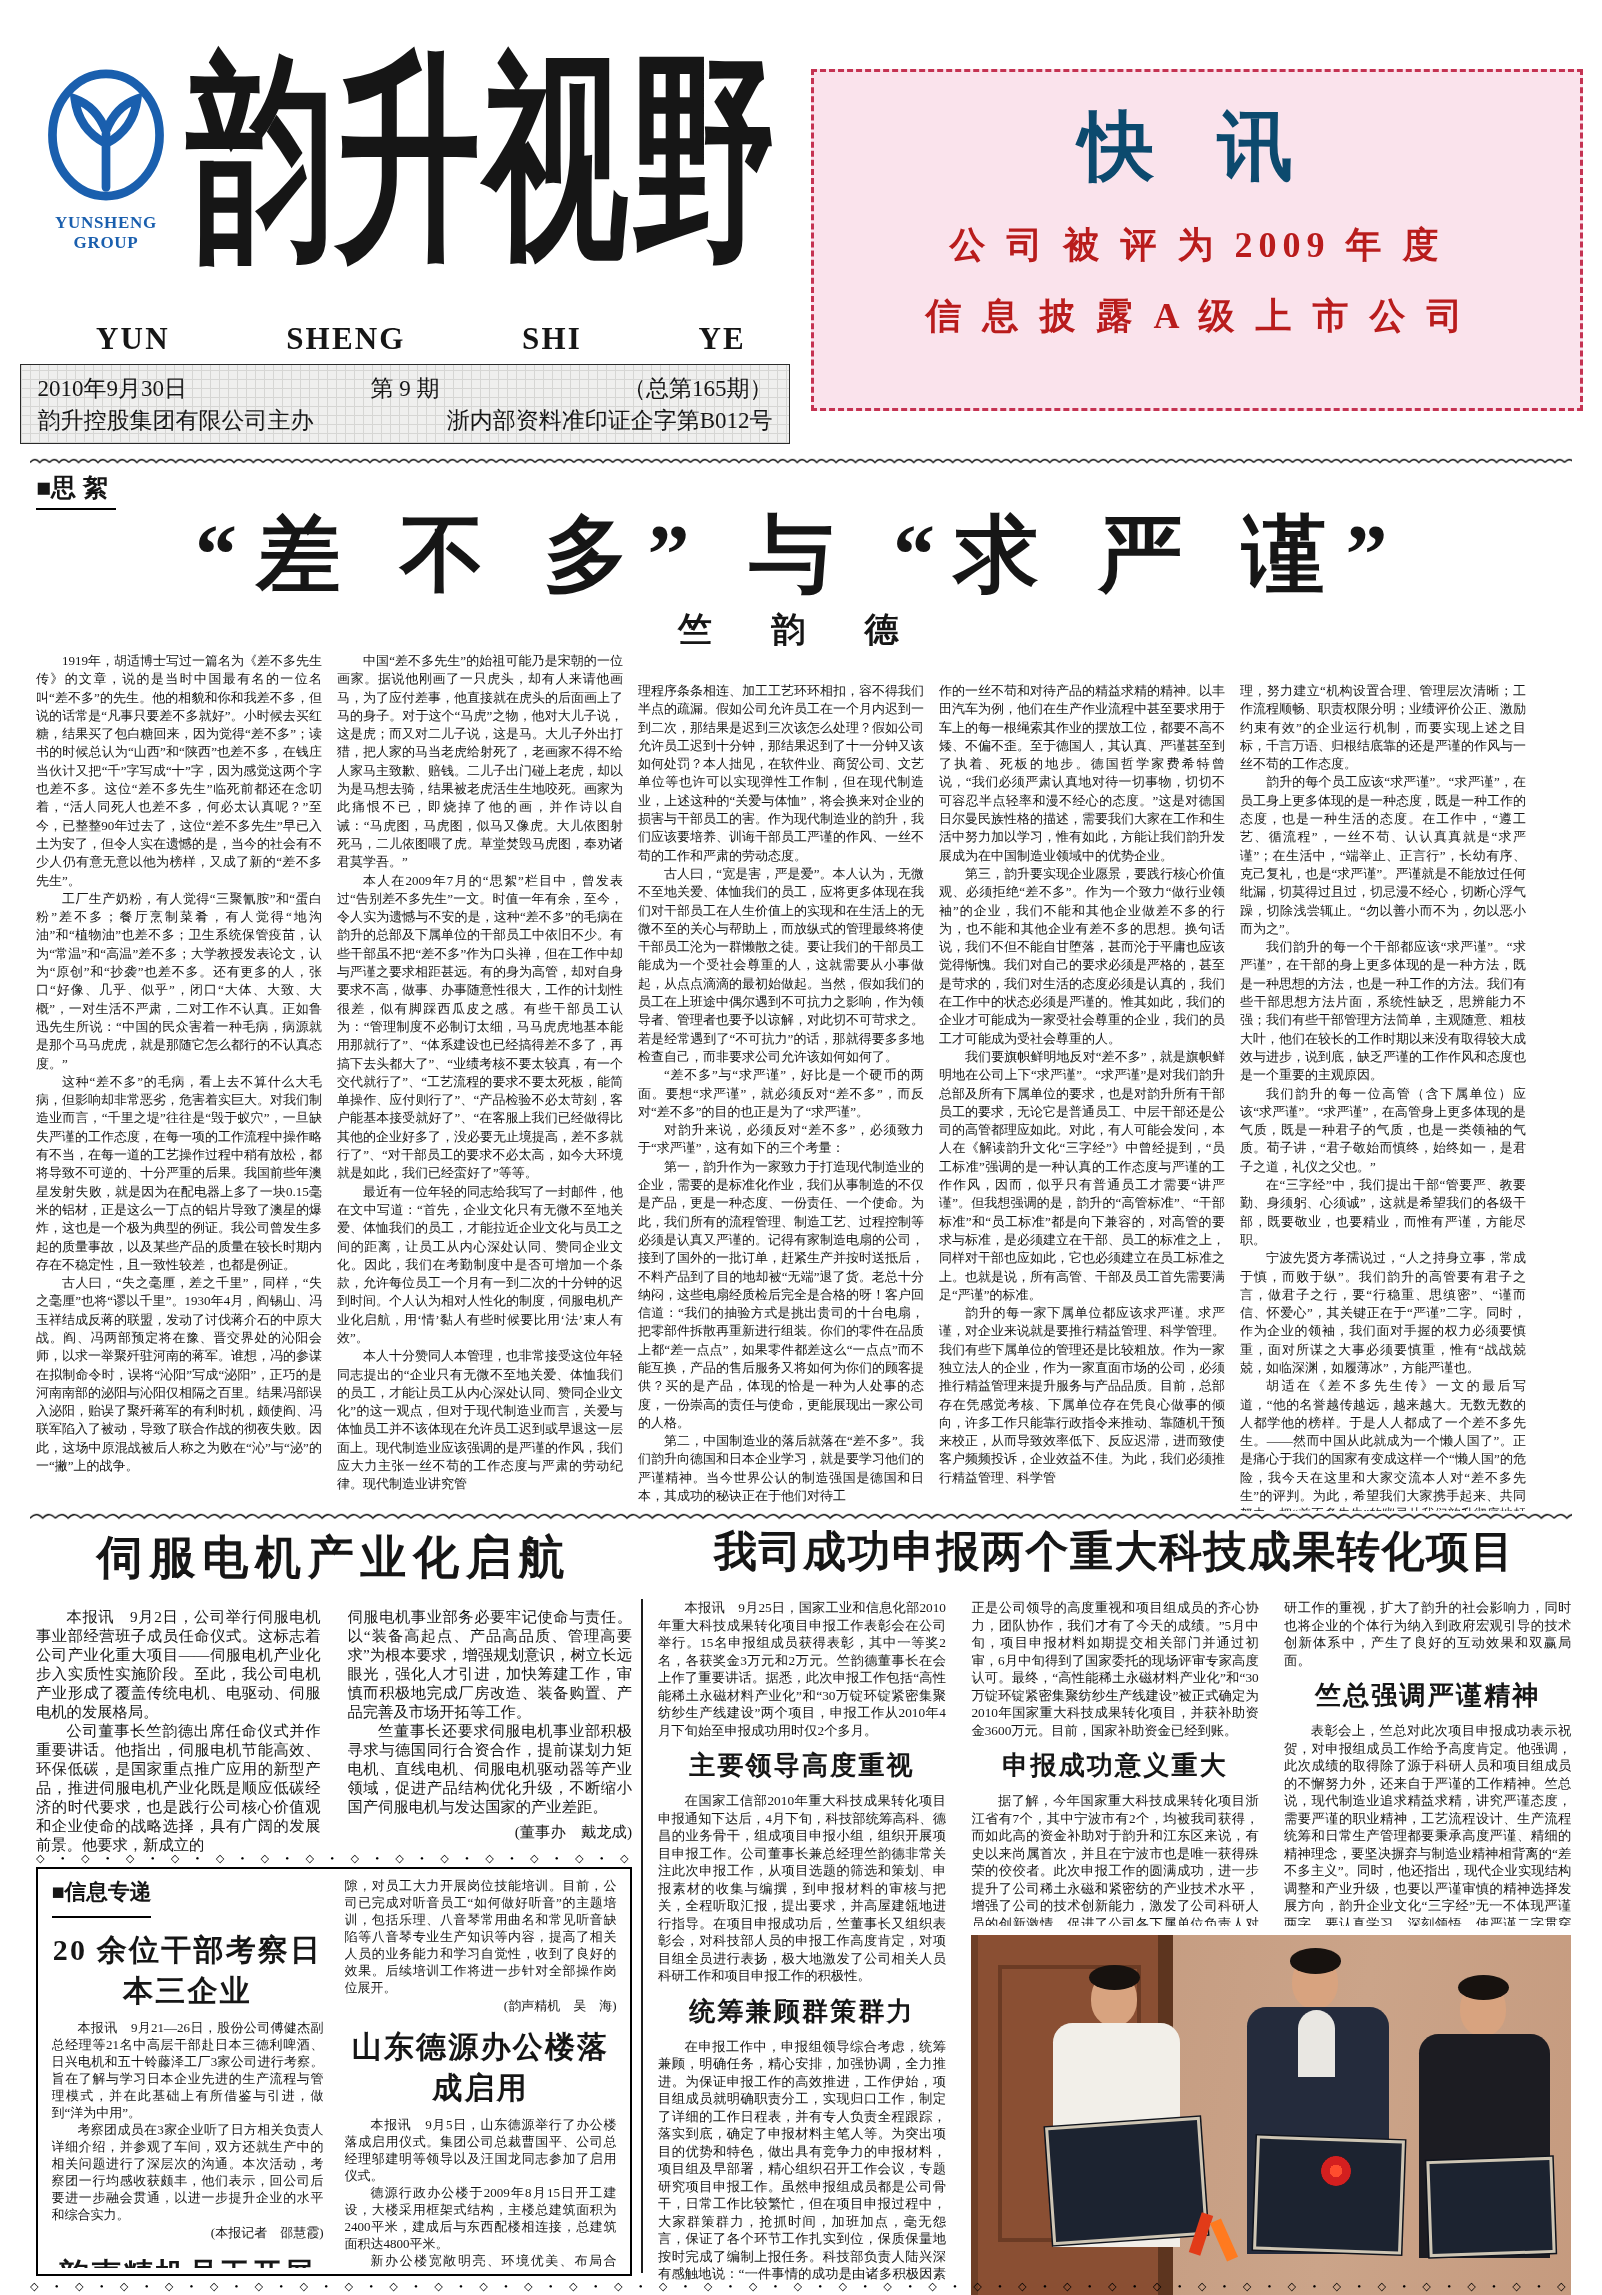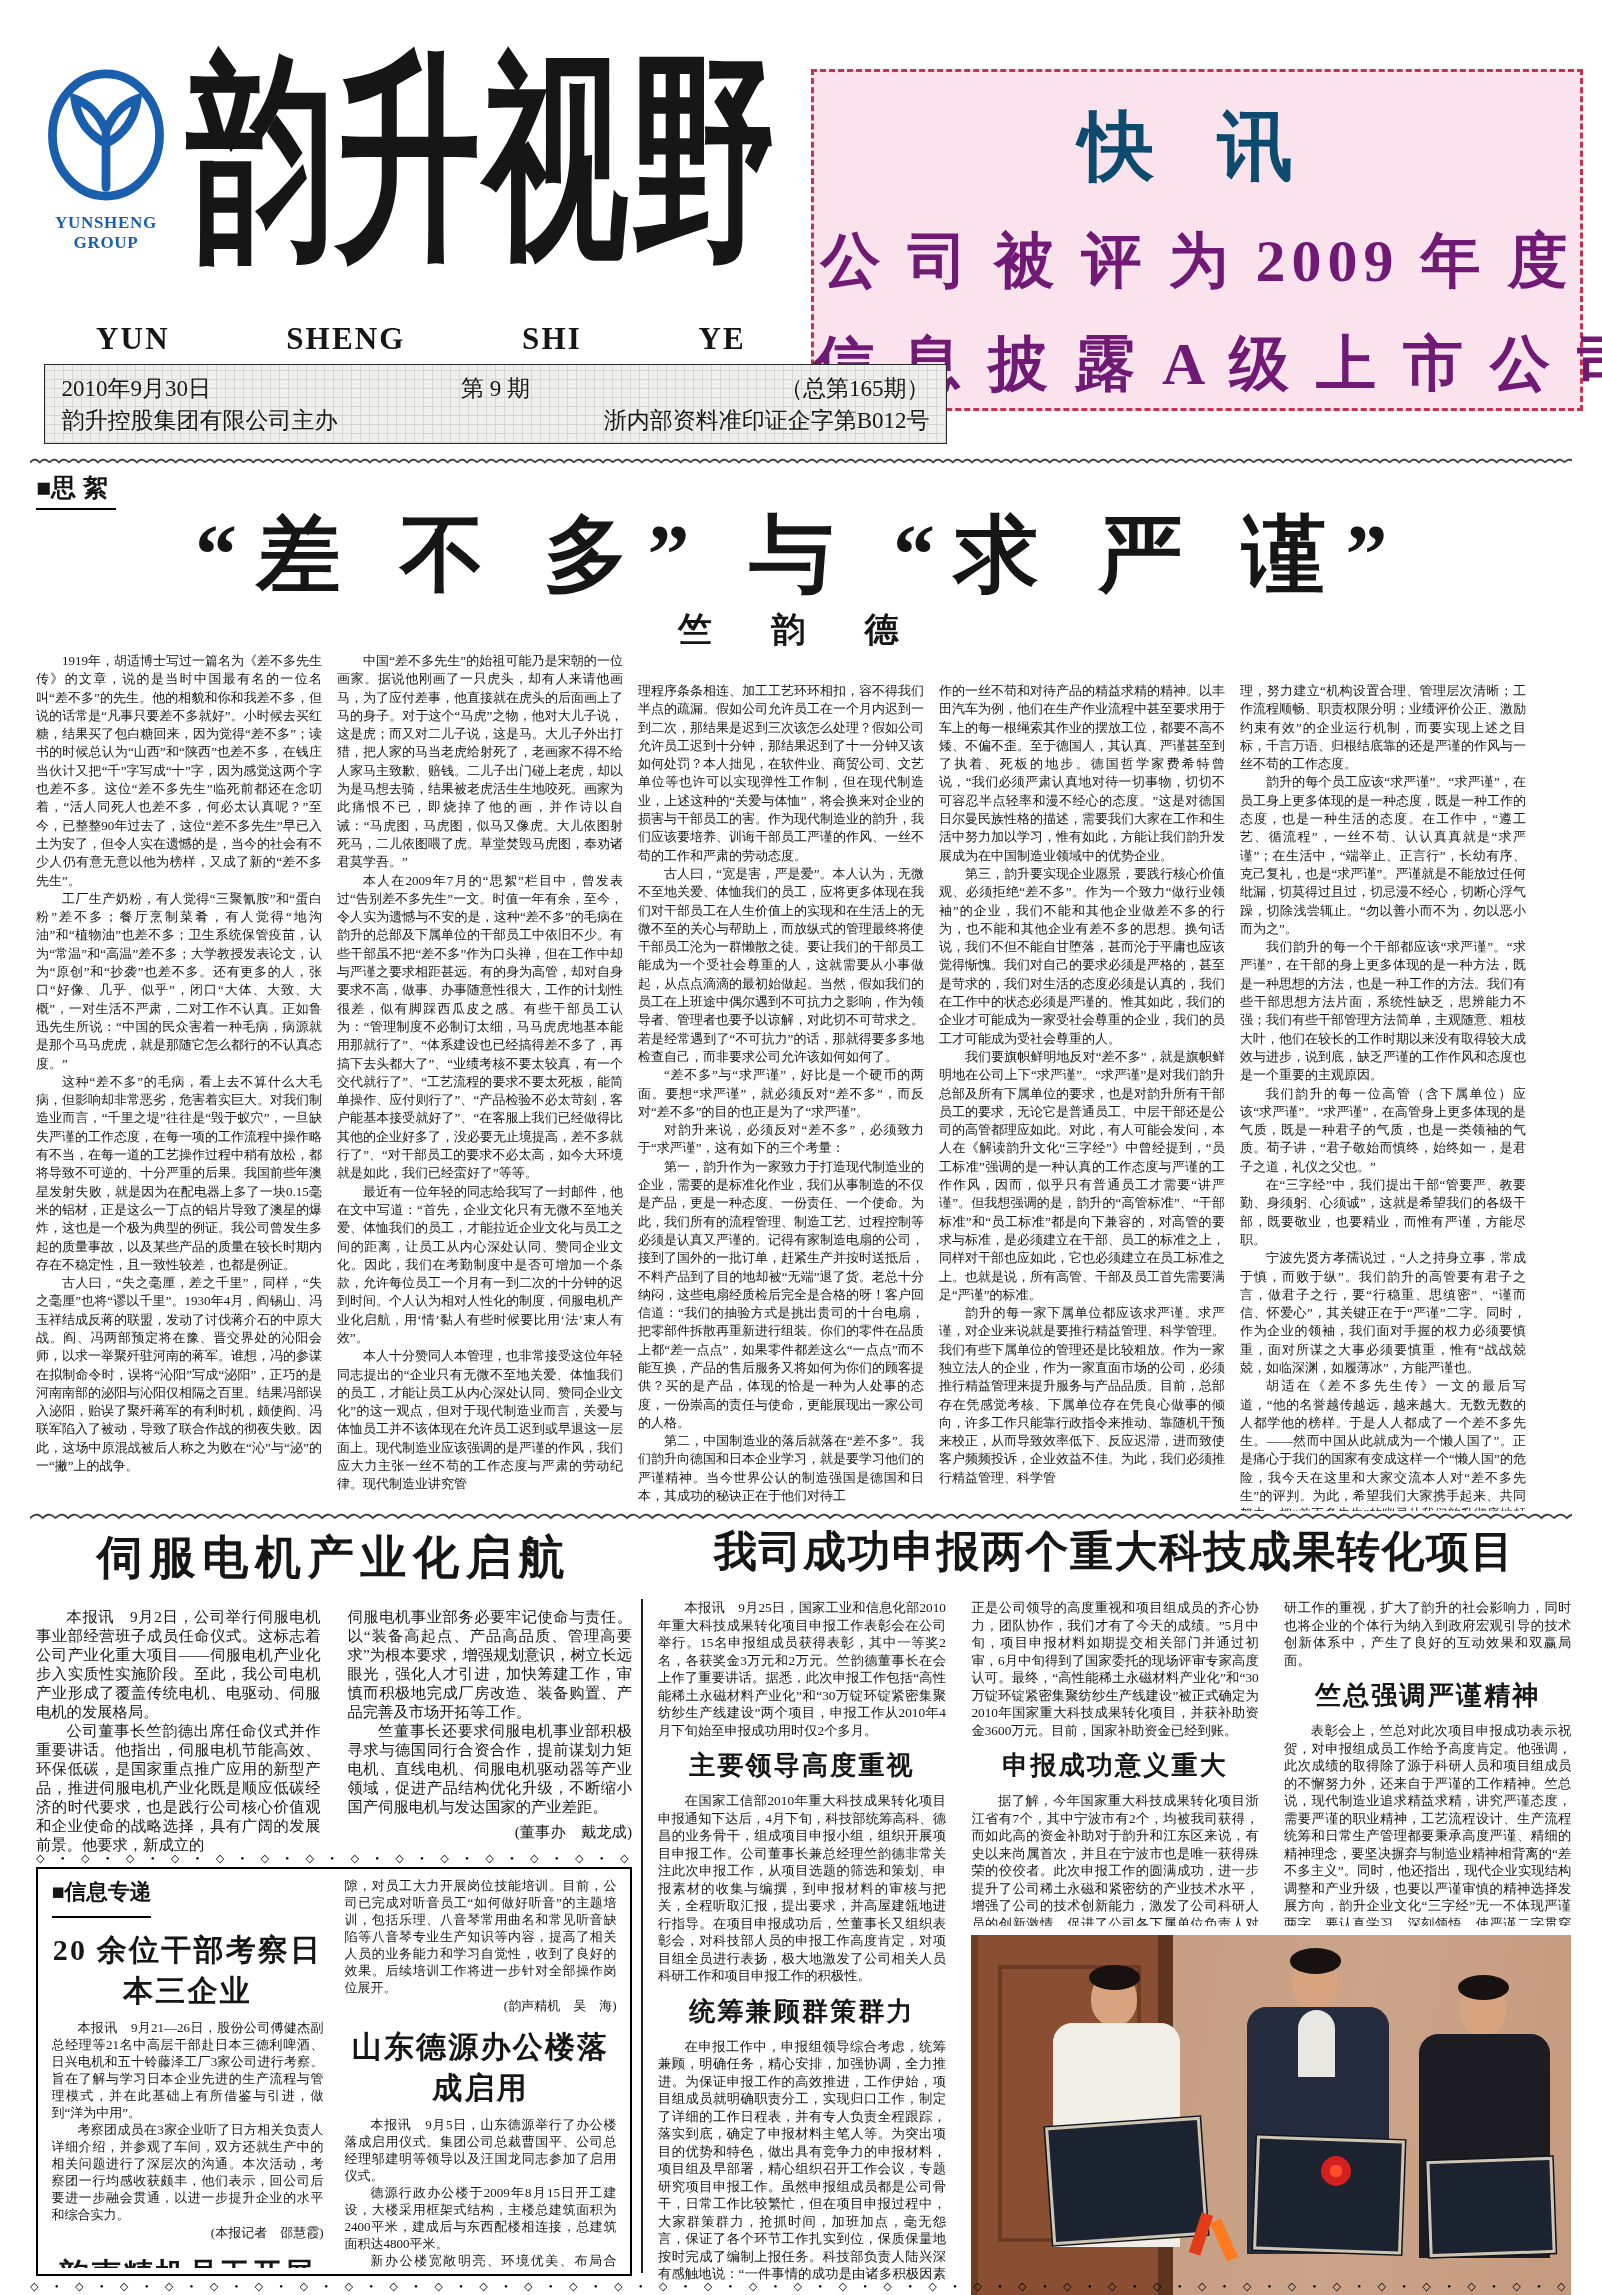--- a/index.html
+++ b/index.html
@@ -10,22 +10,22 @@
   
   #logo{left:27px;top:69px;width:158px;text-align:center;}
   #logo .cap{margin-top:3px;font-size:17px;font-weight:bold;color:#1a5fae;letter-spacing:0.7px;}
   #paper-title{left:187px;top:39px;font-size:220px;line-height:1.1;font-weight:900;white-space:nowrap;
        transform:scaleX(0.66);transform-origin:left top;letter-spacing:4.5px;}
   #pinyin{left:96px;top:321px;width:650px;display:flex;justify-content:space-between;
        font-size:31px;font-weight:bold;letter-spacing:2.2px;}
   #flash{left:811px;top:69px;width:772px;height:342px;background:#fae3ec;
        border:3px dashed #c53352;text-align:center;}
   #flash .flabel{margin-top:25.4px;font-size:75px;font-weight:900;letter-spacing:22.4px;color:#0c4a6e;}
-  #flash .fline{color:#701a75;font-size:60px;font-weight:900;letter-spacing:6px;margin-top:22.4px;white-space:nowrap;}
-  #infobar{left:44px;top:364px;width:903px;height:80px;border:1.5px solid #2a2a2a;
+  #flash .fline{color:#b91c1c;font-size:36px;font-weight:900;letter-spacing:6px;margin-top:22.4px;white-space:nowrap;}
+  #infobar{left:20px;top:364px;width:770px;height:80px;border:1.5px solid #2a2a2a;
        background-color:#efefee;
        background-image:repeating-linear-gradient(0deg,#d6d6d4 0 0.7px,transparent 0.7px 9px),
                         repeating-linear-gradient(90deg,#d6d6d4 0 0.7px,transparent 0.7px 9px);
        padding:7.5px 16.4px;display:flex;flex-direction:column;justify-content:space-between;font-size:23px;}
   .ibrow{display:flex;justify-content:space-between;align-items:baseline;}
 
   
   .wave{left:30px;width:1542px;height:10.5px;overflow:hidden;}
   .diamond{overflow:hidden;white-space:nowrap;font-size:11.2px;letter-spacing:6.7px;color:#000;height:16.4px;line-height:16.4px;}
 

